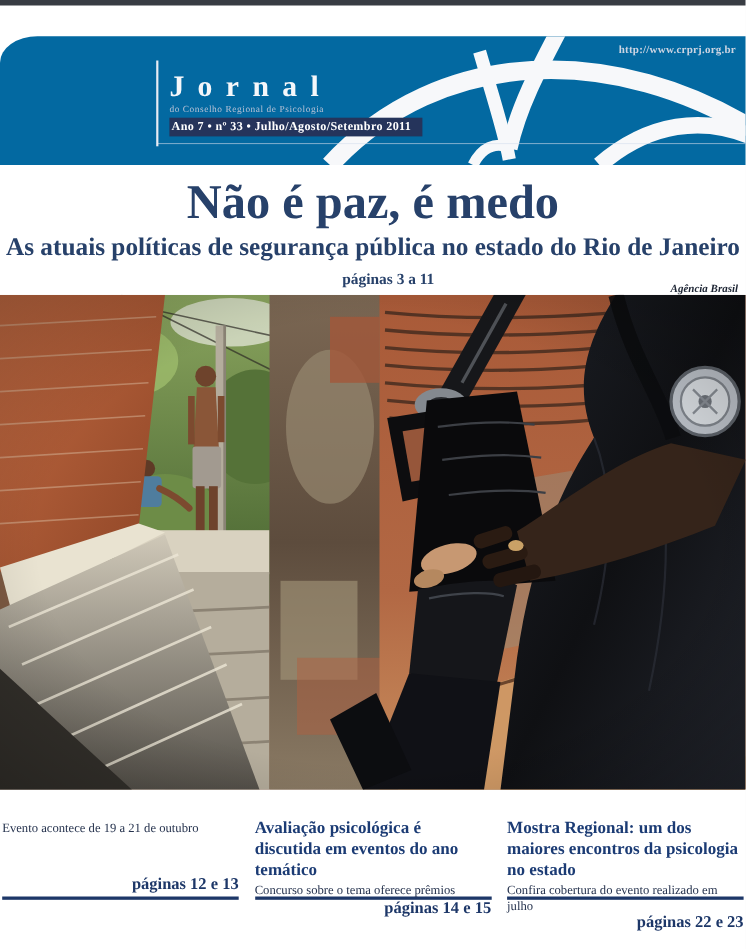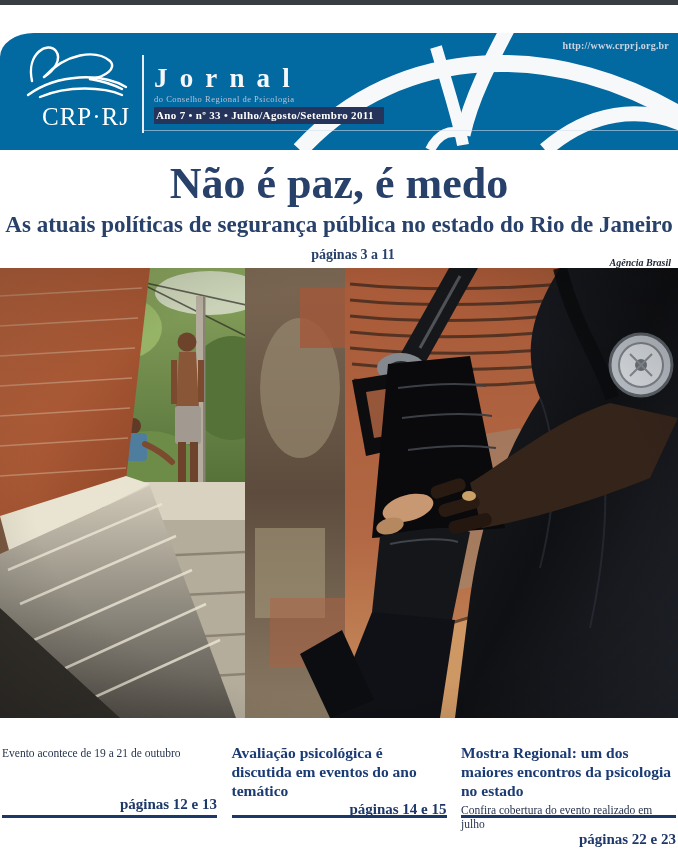--- a/index.html
+++ b/index.html
@@ -56,32 +56,20 @@
 
   <header class="masthead">
     <svg class="swirls" width="678" height="117" viewBox="0 0 678 117">
       <path d="M300,117 C400,8 560,6 690,88" stroke="#f7f8fa" stroke-width="17" fill="none"></path>
       <path d="M545,117 C590,78 640,72 685,92" stroke="#f7f8fa" stroke-width="15" fill="none"></path>
       <path d="M520,-28 C495,20 472,60 463,102" stroke="#f7f8fa" stroke-width="15" fill="none"></path>
       <path d="M436,14 C448,55 458,85 463,112" stroke="#f7f8fa" stroke-width="12" fill="none"></path>
       <path d="M430,117 C438,101 450,96 463,101" stroke="#f7f8fa" stroke-width="10" fill="none"></path>
     </svg>
     <div class="url">http://www.crprj.org.br</div>
-    <div class="logo">
-      <svg width="126" height="66" viewBox="0 0 126 66">
-        <g stroke="#ffffff" stroke-width="2.4" fill="none" stroke-linecap="round">
-          <path d="M16,44 C10,16 32,4 40,14 C46,22 38,34 28,40"></path>
-          <path d="M28,40 C50,16 80,12 94,24 C101,31 90,40 74,42"></path>
-          <path d="M12,58 C42,36 86,36 110,50"></path>
-          <path d="M24,60 C52,48 88,50 106,58"></path>
-          <path d="M74,42 C86,44 98,48 106,52"></path>
-        </g>
-      </svg>
-      <div class="logo-text">CRP·RJ</div>
-    </div>
     <div class="mdivider"></div>
     <div class="title-block">
       <div class="jtitle">Jornal</div>
       <div class="jsub">do Conselho Regional de Psicologia</div>
       <div class="edition">Ano 7 • nº 33 • Julho/Agosto/Setembro 2011</div>
     </div>
     <div class="thin-rule"></div>
   </header>
 
   <section class="headline">
@@ -226,20 +214,21 @@
     </svg>
   </figure>
 
   <section class="teasers">
     <article class="teaser">
       <div class="t-sub">Evento acontece de 19 a 21 de outubro</div>
       <div class="t-pages">páginas 12 e 13</div>
     </article>
     <article class="teaser">
       <div class="t-title">Avaliação psicológica é discutida em eventos do ano temático</div>
+      <div class="t-sub">Concurso sobre o tema oferece prêmios</div>
       <div class="t-pages">páginas 14 e 15</div>
     </article>
     <article class="teaser">
       <div class="t-title">Mostra Regional: um dos maiores encontros da psicologia no estado</div>
       <div class="t-sub">Confira cobertura do evento realizado em julho</div>
       <div class="t-pages">páginas 22 e 23</div>
     </article>
   </section>
 
 </div>

